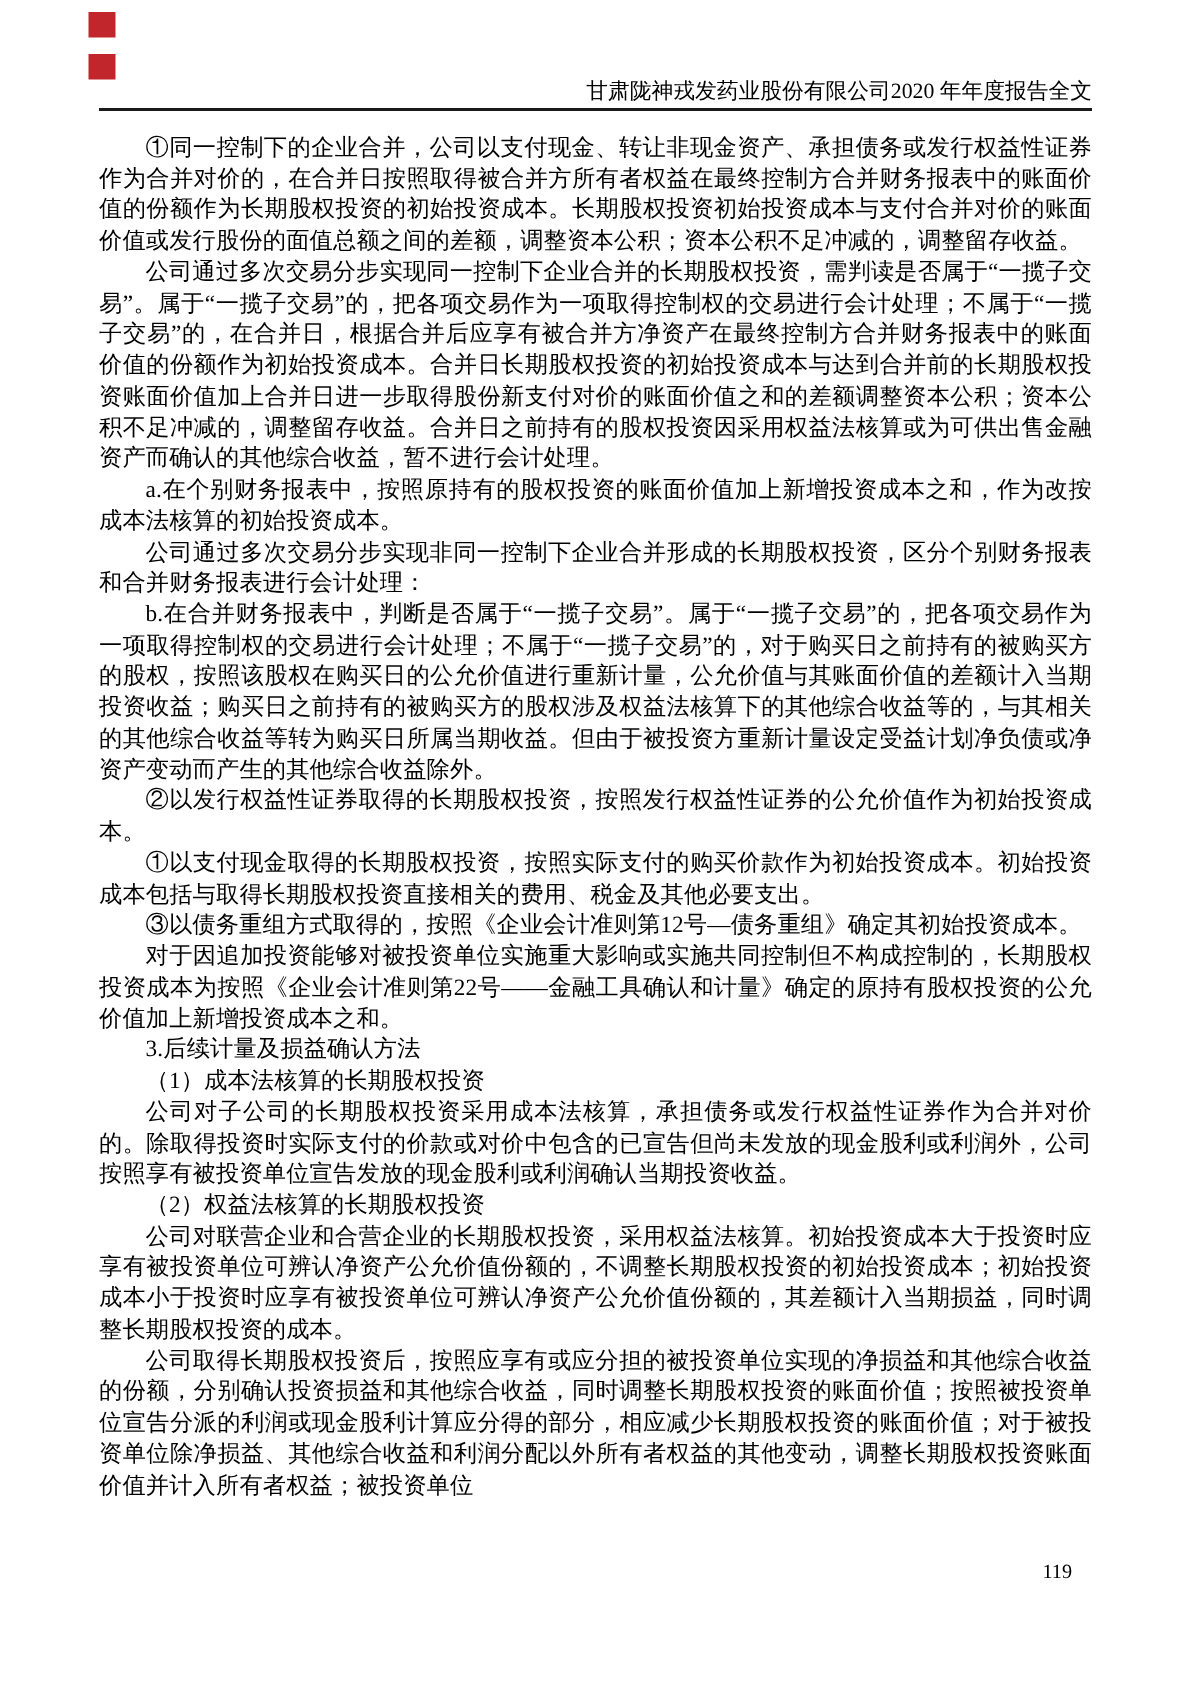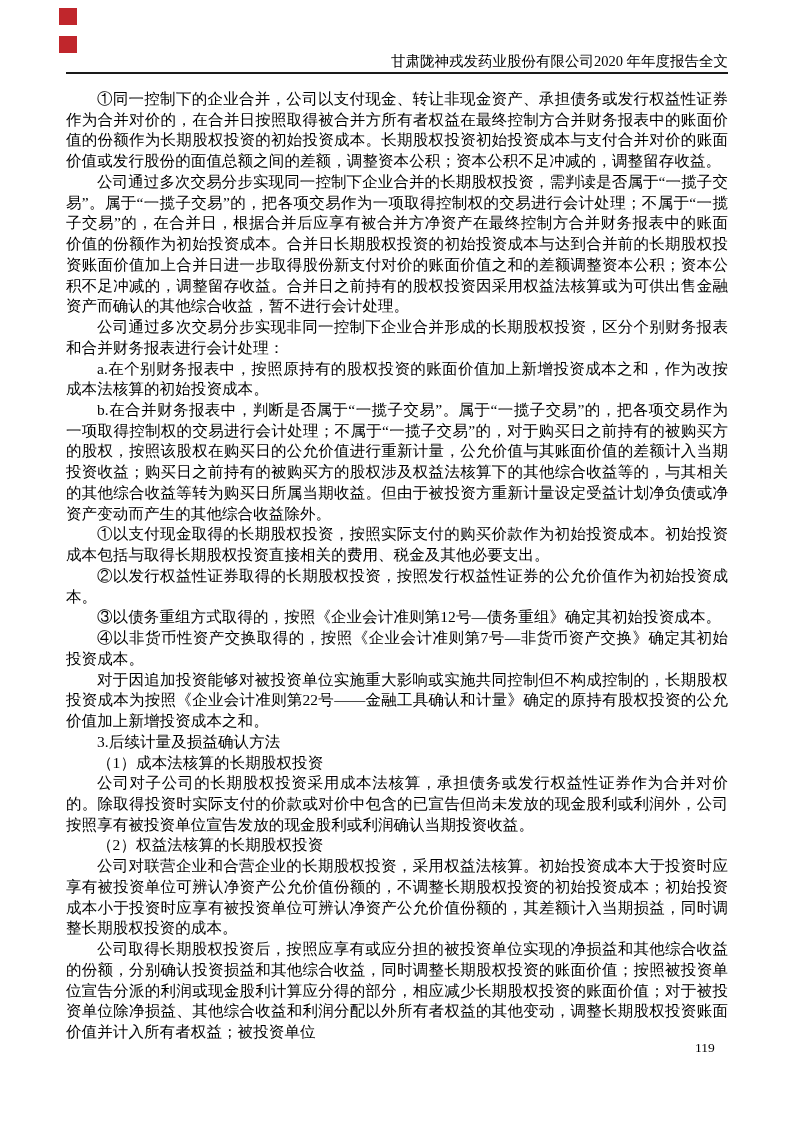--- a/index.html
+++ b/index.html
@@ -77,27 +77,26 @@
 
   <div class="header">
     <span>甘肃陇神戎发药业股份有限公司2020 年年度报告全文</span>
   </div>
 
   <div class="header-rule"></div>
 
   <div class="content">
       <p>①同一控制下的企业合并，公司以支付现金、转让非现金资产、承担债务或发行权益性证券作为合并对价的，在合并日按照取得被合并方所有者权益在最终控制方合并财务报表中的账面价值的份额作为长期股权投资的初始投资成本。长期股权投资初始投资成本与支付合并对价的账面价值或发行股份的面值总额之间的差额，调整资本公积；资本公积不足冲减的，调整留存收益。</p>
       <p>公司通过多次交易分步实现同一控制下企业合并的长期股权投资，需判读是否属于“一揽子交易”。属于“一揽子交易”的，把各项交易作为一项取得控制权的交易进行会计处理；不属于“一揽子交易”的，在合并日，根据合并后应享有被合并方净资产在最终控制方合并财务报表中的账面价值的份额作为初始投资成本。合并日长期股权投资的初始投资成本与达到合并前的长期股权投资账面价值加上合并日进一步取得股份新支付对价的账面价值之和的差额调整资本公积；资本公积不足冲减的，调整留存收益。合并日之前持有的股权投资因采用权益法核算或为可供出售金融资产而确认的其他综合收益，暂不进行会计处理。</p>
+      <p>a.在个别财务报表中，按照原持有的股权投资的账面价值加上新增投资成本之和，作为改按成本法核算的初始投资成本。</p>
       <p>公司通过多次交易分步实现非同一控制下企业合并形成的长期股权投资，区分个别财务报表和合并财务报表进行会计处理：</p>
-      <p>a.在个别财务报表中，按照原持有的股权投资的账面价值加上新增投资成本之和，作为改按成本法核算的初始投资成本。</p>
       <p>b.在合并财务报表中，判断是否属于“一揽子交易”。属于“一揽子交易”的，把各项交易作为一项取得控制权的交易进行会计处理；不属于“一揽子交易”的，对于购买日之前持有的被购买方的股权，按照该股权在购买日的公允价值进行重新计量，公允价值与其账面价值的差额计入当期投资收益；购买日之前持有的被购买方的股权涉及权益法核算下的其他综合收益等的，与其相关的其他综合收益等转为购买日所属当期收益。但由于被投资方重新计量设定受益计划净负债或净资产变动而产生的其他综合收益除外。</p>
+      <p>②以发行权益性证券取得的长期股权投资，按照发行权益性证券的公允价值作为初始投资成本。</p>
       <p>①以支付现金取得的长期股权投资，按照实际支付的购买价款作为初始投资成本。初始投资成本包括与取得长期股权投资直接相关的费用、税金及其他必要支出。</p>
-      <p>②以发行权益性证券取得的长期股权投资，按照发行权益性证券的公允价值作为初始投资成本。</p>
       <p>③以债务重组方式取得的，按照《企业会计准则第12号—债务重组》确定其初始投资成本。</p>
-      <p>④以非货币性资产交换取得的，按照《企业会计准则第7号—非货币资产交换》确定其初始投资成本。</p>
       <p>对于因追加投资能够对被投资单位实施重大影响或实施共同控制但不构成控制的，长期股权投资成本为按照《企业会计准则第22号——金融工具确认和计量》确定的原持有股权投资的公允价值加上新增投资成本之和。</p>
       <p>3.后续计量及损益确认方法</p>
       <p>（1）成本法核算的长期股权投资</p>
       <p>公司对子公司的长期股权投资采用成本法核算，承担债务或发行权益性证券作为合并对价的。除取得投资时实际支付的价款或对价中包含的已宣告但尚未发放的现金股利或利润外，公司按照享有被投资单位宣告发放的现金股利或利润确认当期投资收益。</p>
       <p>（2）权益法核算的长期股权投资</p>
       <p>公司对联营企业和合营企业的长期股权投资，采用权益法核算。初始投资成本大于投资时应享有被投资单位可辨认净资产公允价值份额的，不调整长期股权投资的初始投资成本；初始投资成本小于投资时应享有被投资单位可辨认净资产公允价值份额的，其差额计入当期损益，同时调整长期股权投资的成本。</p>
       <p>公司取得长期股权投资后，按照应享有或应分担的被投资单位实现的净损益和其他综合收益的份额，分别确认投资损益和其他综合收益，同时调整长期股权投资的账面价值；按照被投资单位宣告分派的利润或现金股利计算应分得的部分，相应减少长期股权投资的账面价值；对于被投资单位除净损益、其他综合收益和利润分配以外所有者权益的其他变动，调整长期股权投资账面价值并计入所有者权益；被投资单位</p>
     </div>
 
   <div class="page-number">119</div>

